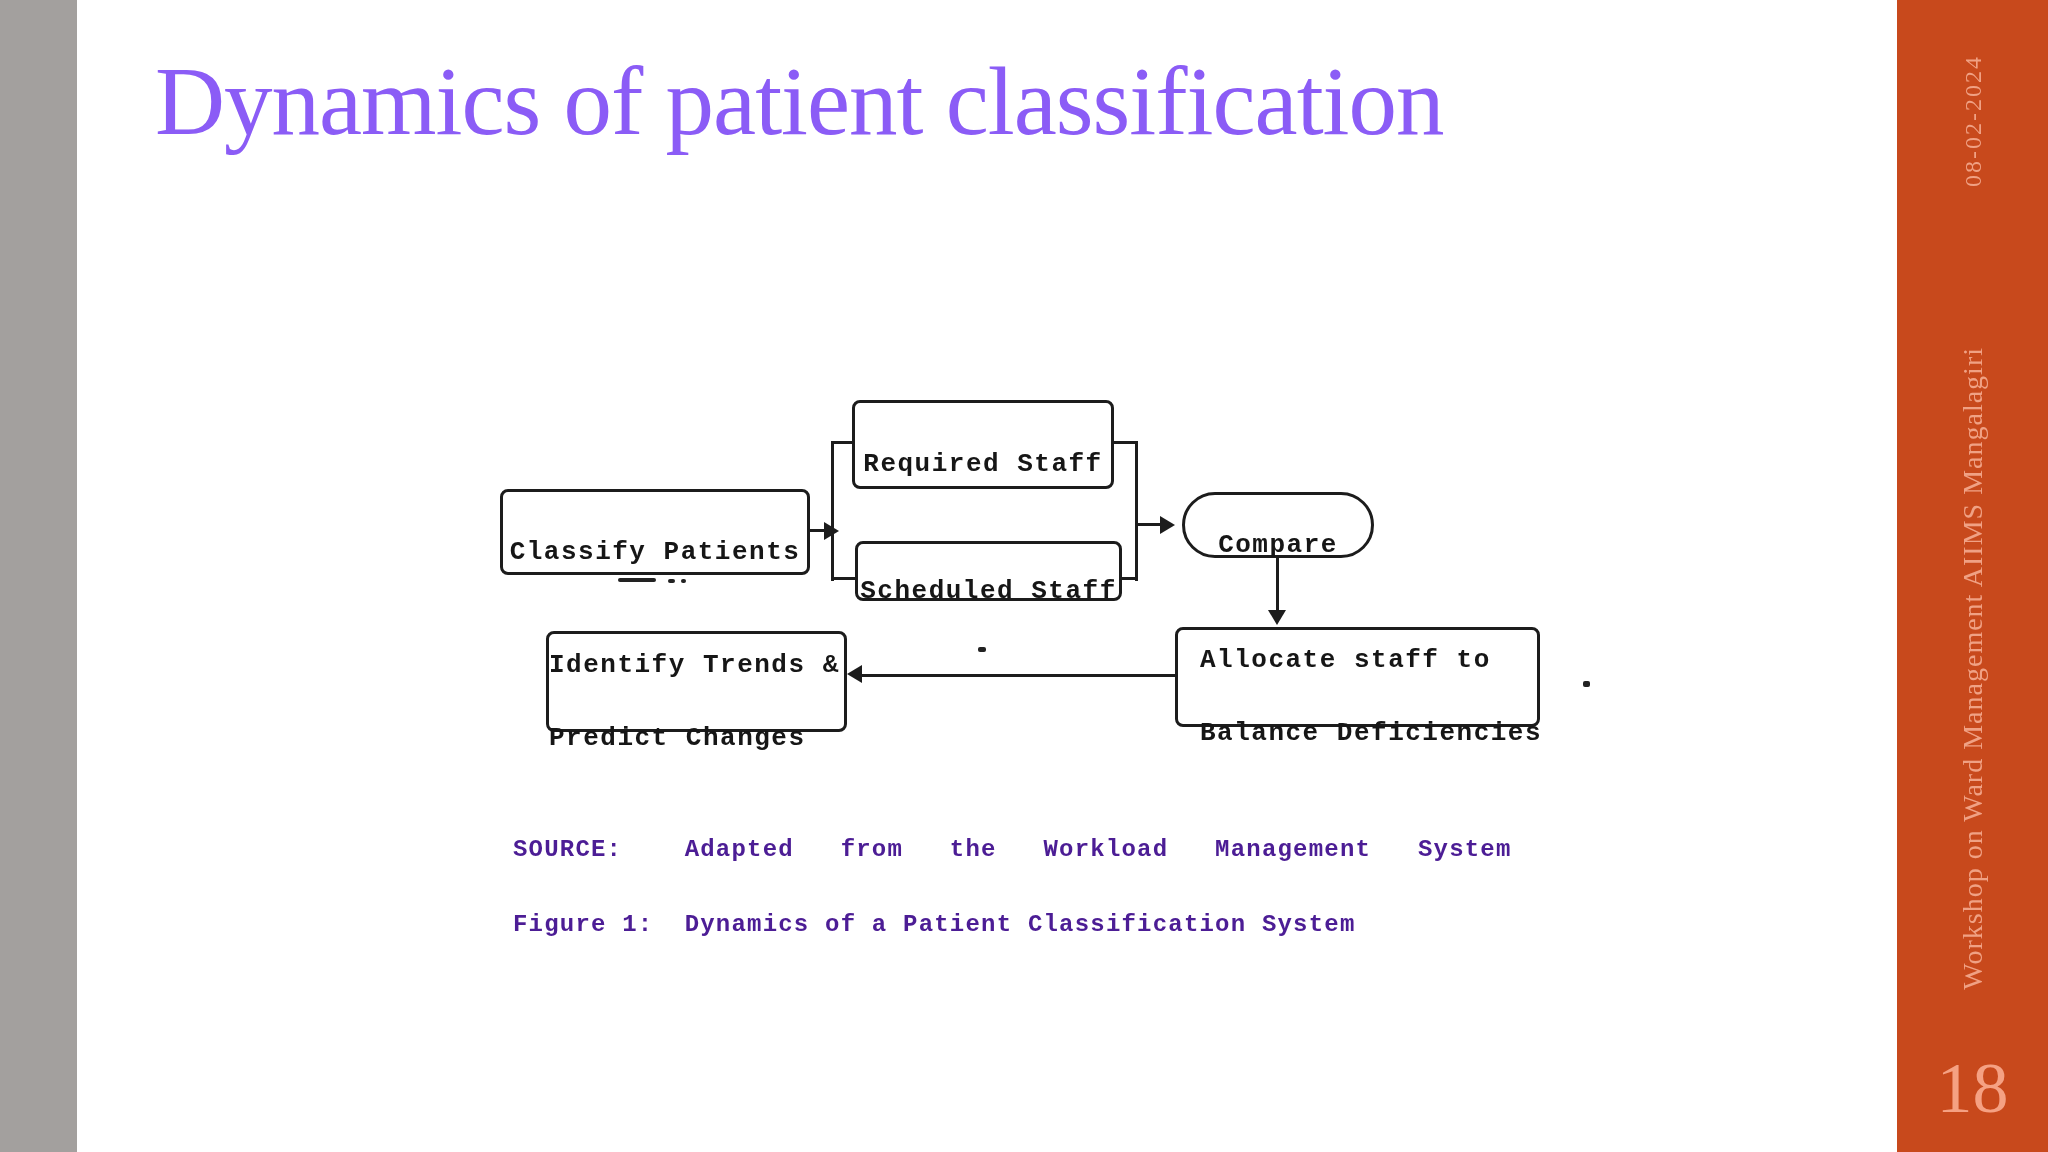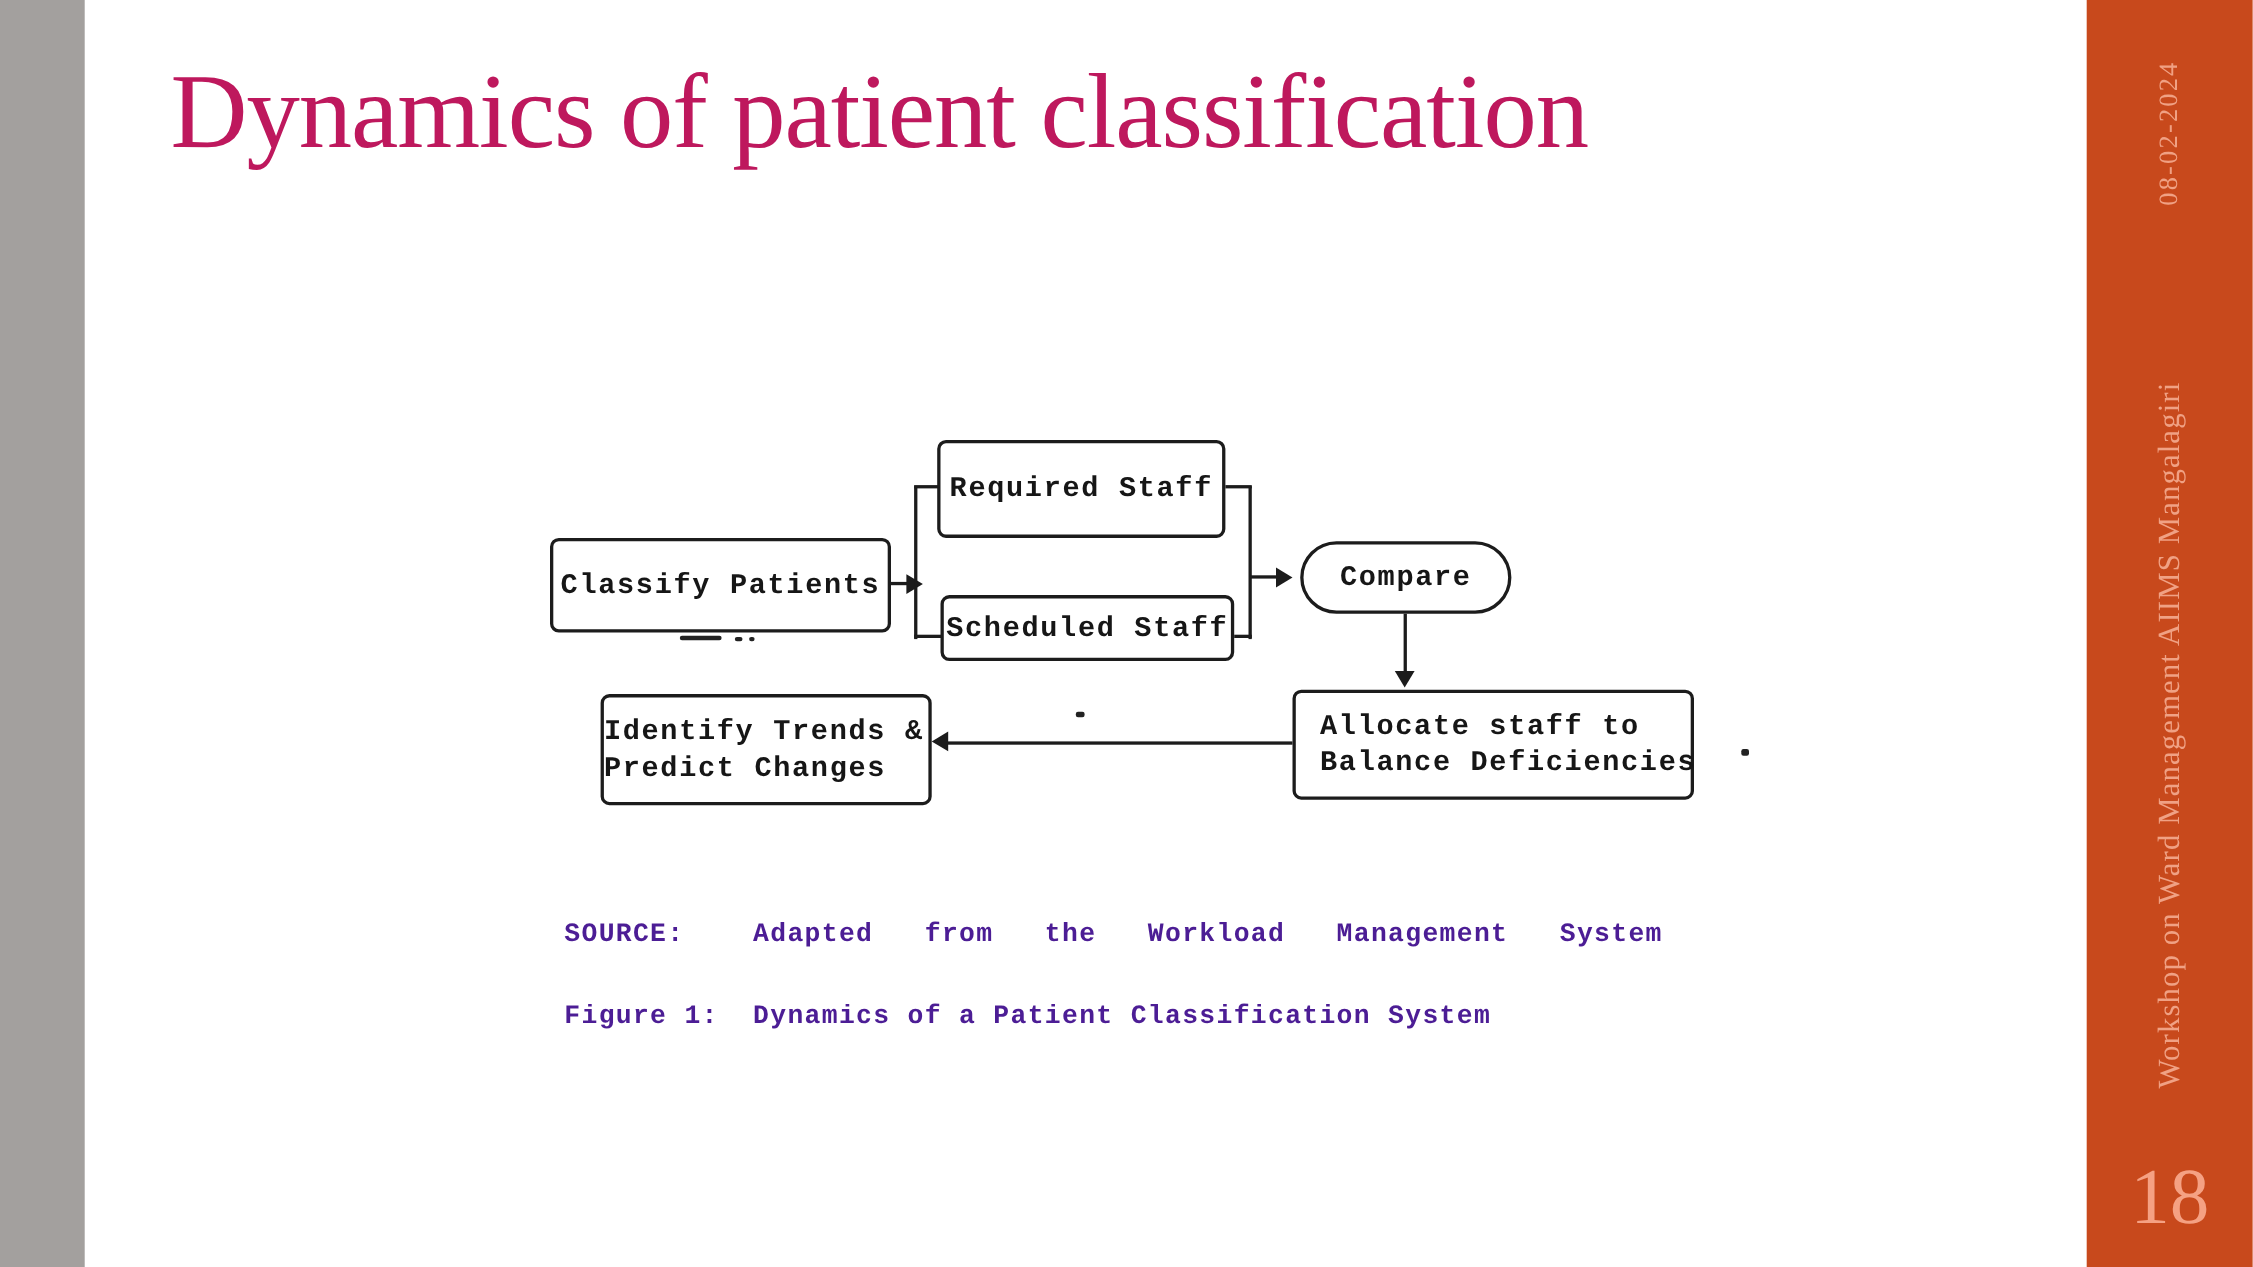--- a/index.html
+++ b/index.html
@@ -50,21 +50,21 @@
   }
 
   
   .title {
     position: absolute;
     left: 155px; top: 38px;
     width: 1620px;
     font-family: "Liberation Serif", "DejaVu Serif", serif;
     font-size: 97px;
     line-height: 127px;
-    color: #be185d;
+    color: #8b5cf6;
     letter-spacing: -1px;
   }
 
   
   .fig { position: absolute; color: #191919; }
   .node {
     position: absolute;
     border: 3px solid #1c1c1c;
     border-radius: 8px;
     background: #fff;
@@ -72,21 +72,21 @@
     display: flex;
     flex-direction: column;
     justify-content: center;
     font-family: "Liberation Mono", "DejaVu Sans Mono", monospace;
     font-weight: bold;
     font-size: 26px;
     letter-spacing: 1.5px;
     color: #161616;
   }
   .node.centered { align-items: center; }
-  .node .nline { white-space: pre; line-height: 33px; }
+  .node .nline { white-space: pre; line-height: 33px; margin-top: 40px; }
   .stadium { border-radius: 34px; }
 
   .edge { position: absolute; background: #1c1c1c; }
   .ah { position: absolute; width: 0; height: 0; }
   .ah-right { border-top: 9px solid transparent; border-bottom: 9px solid transparent; border-left: 15px solid #1c1c1c; }
   .ah-left  { border-top: 9px solid transparent; border-bottom: 9px solid transparent; border-right: 15px solid #1c1c1c; }
   .ah-down  { border-left: 9px solid transparent; border-right: 9px solid transparent; border-top: 15px solid #1c1c1c; }
 
   .scan-mark { position: absolute; background: #222; border-radius: 2px; }
 

